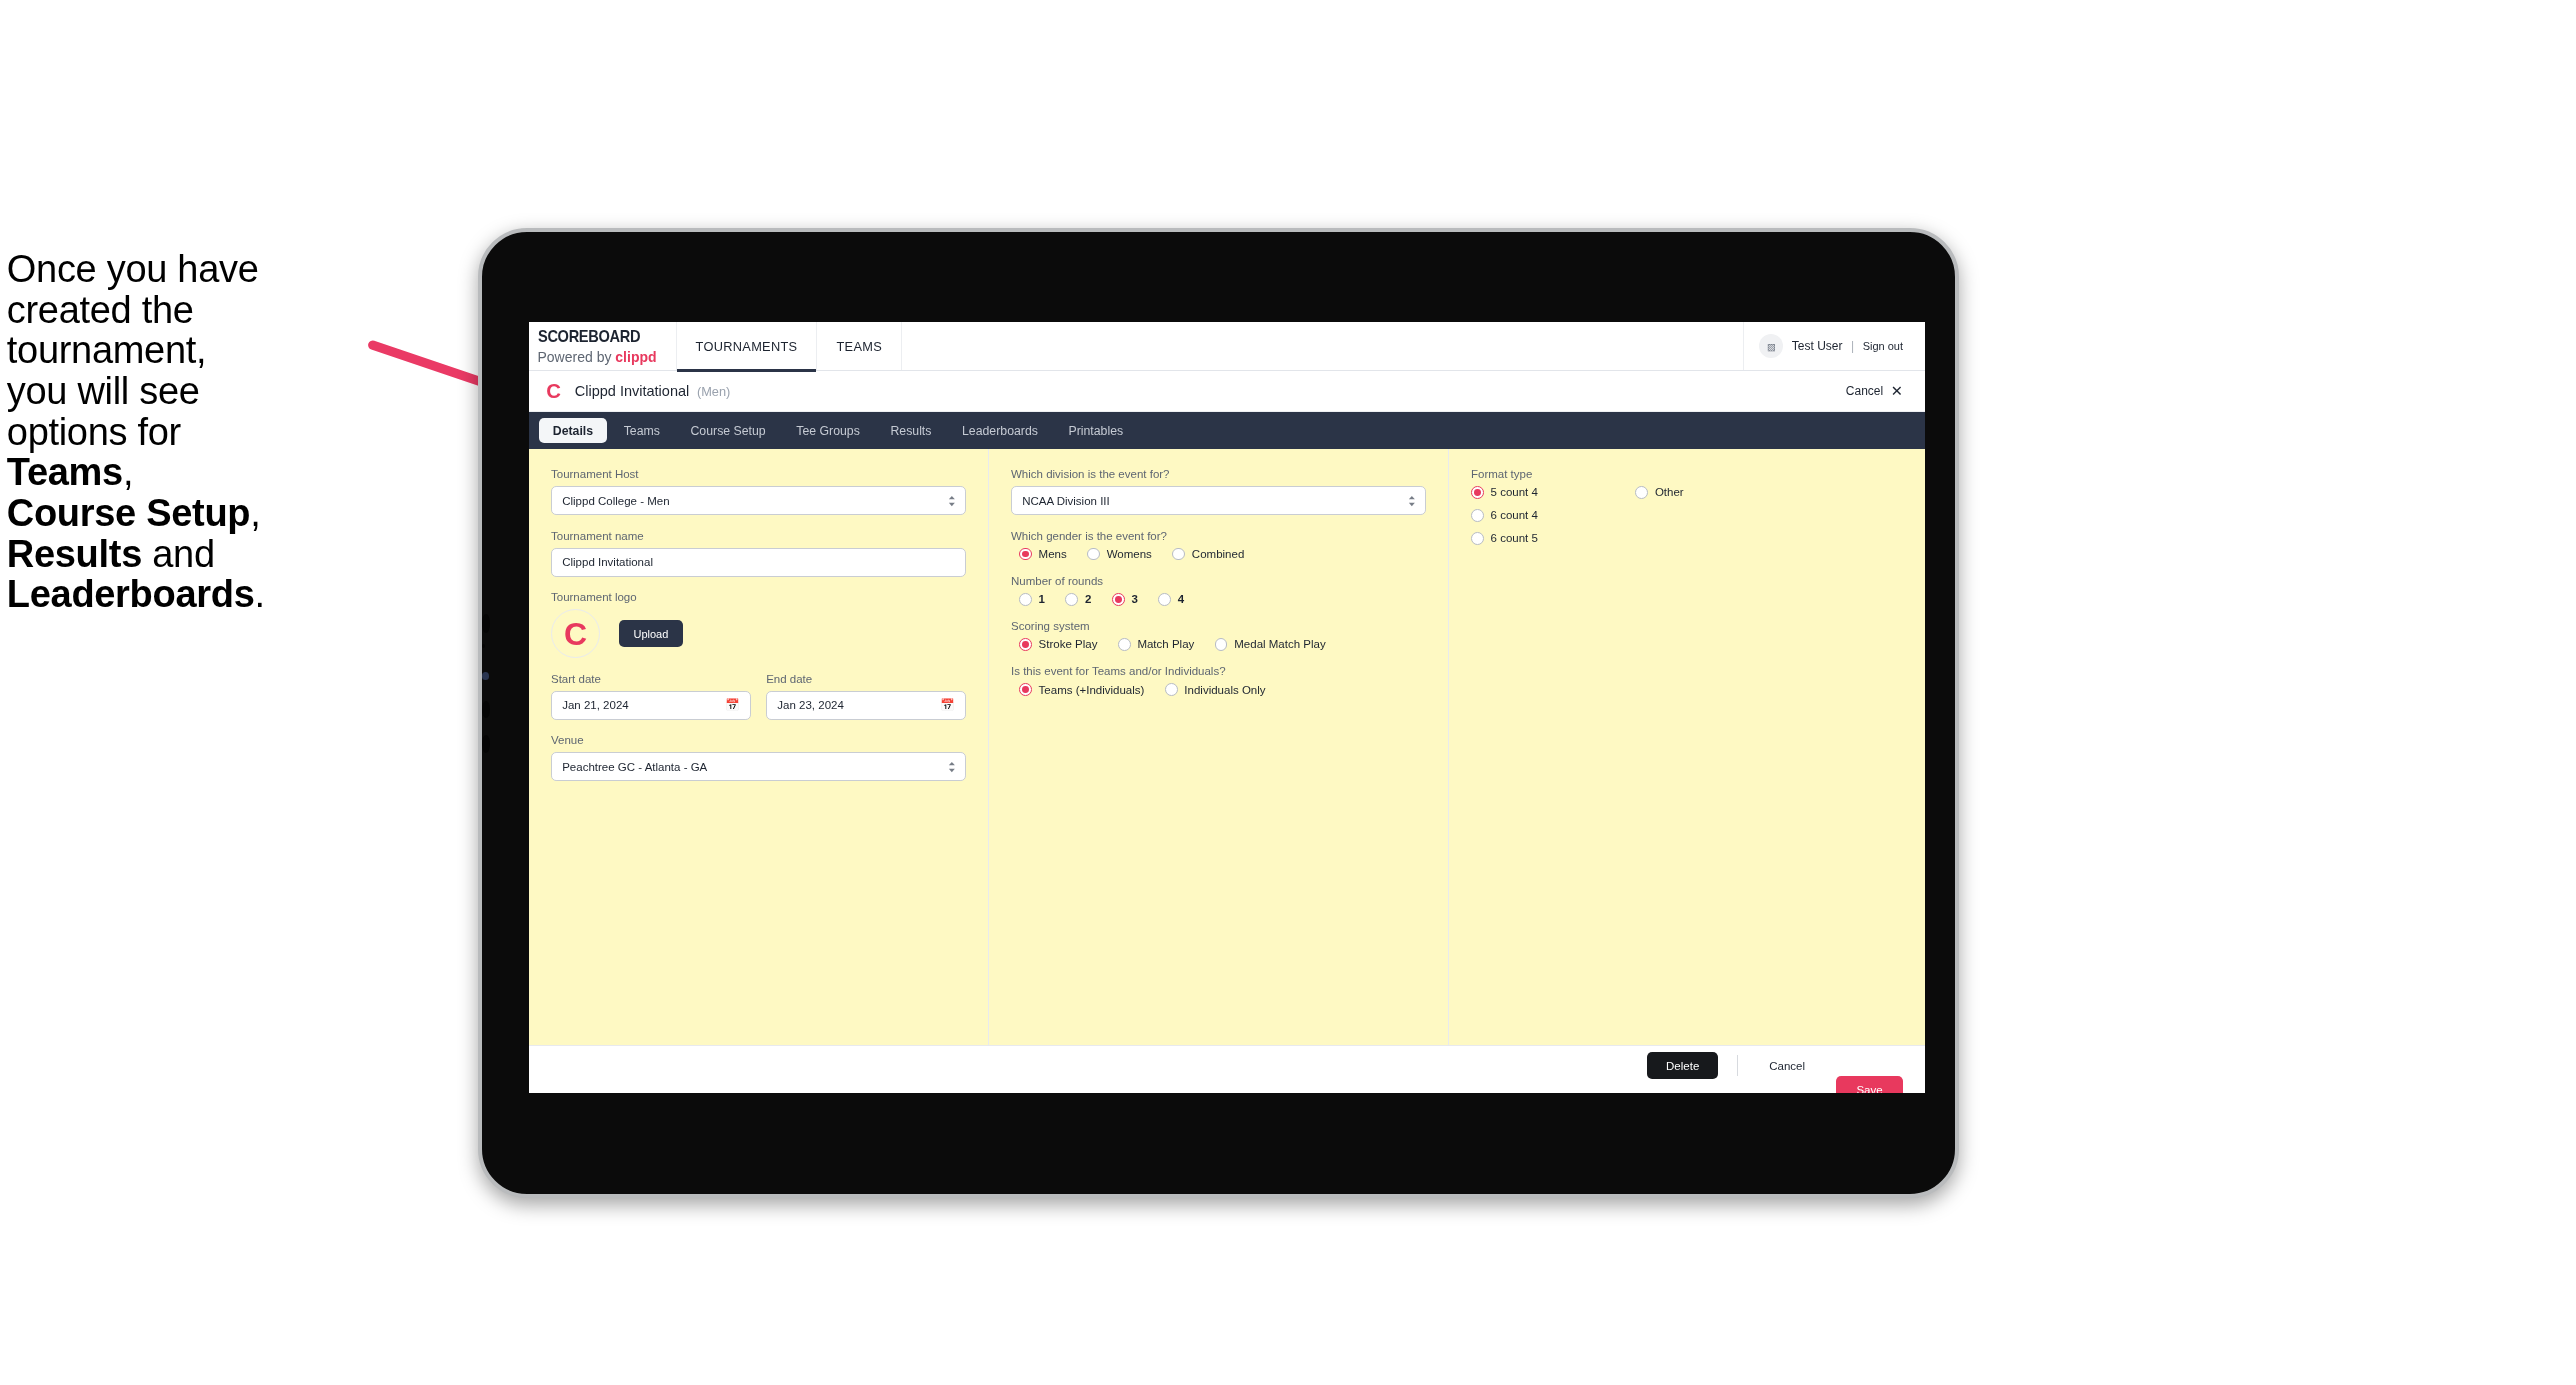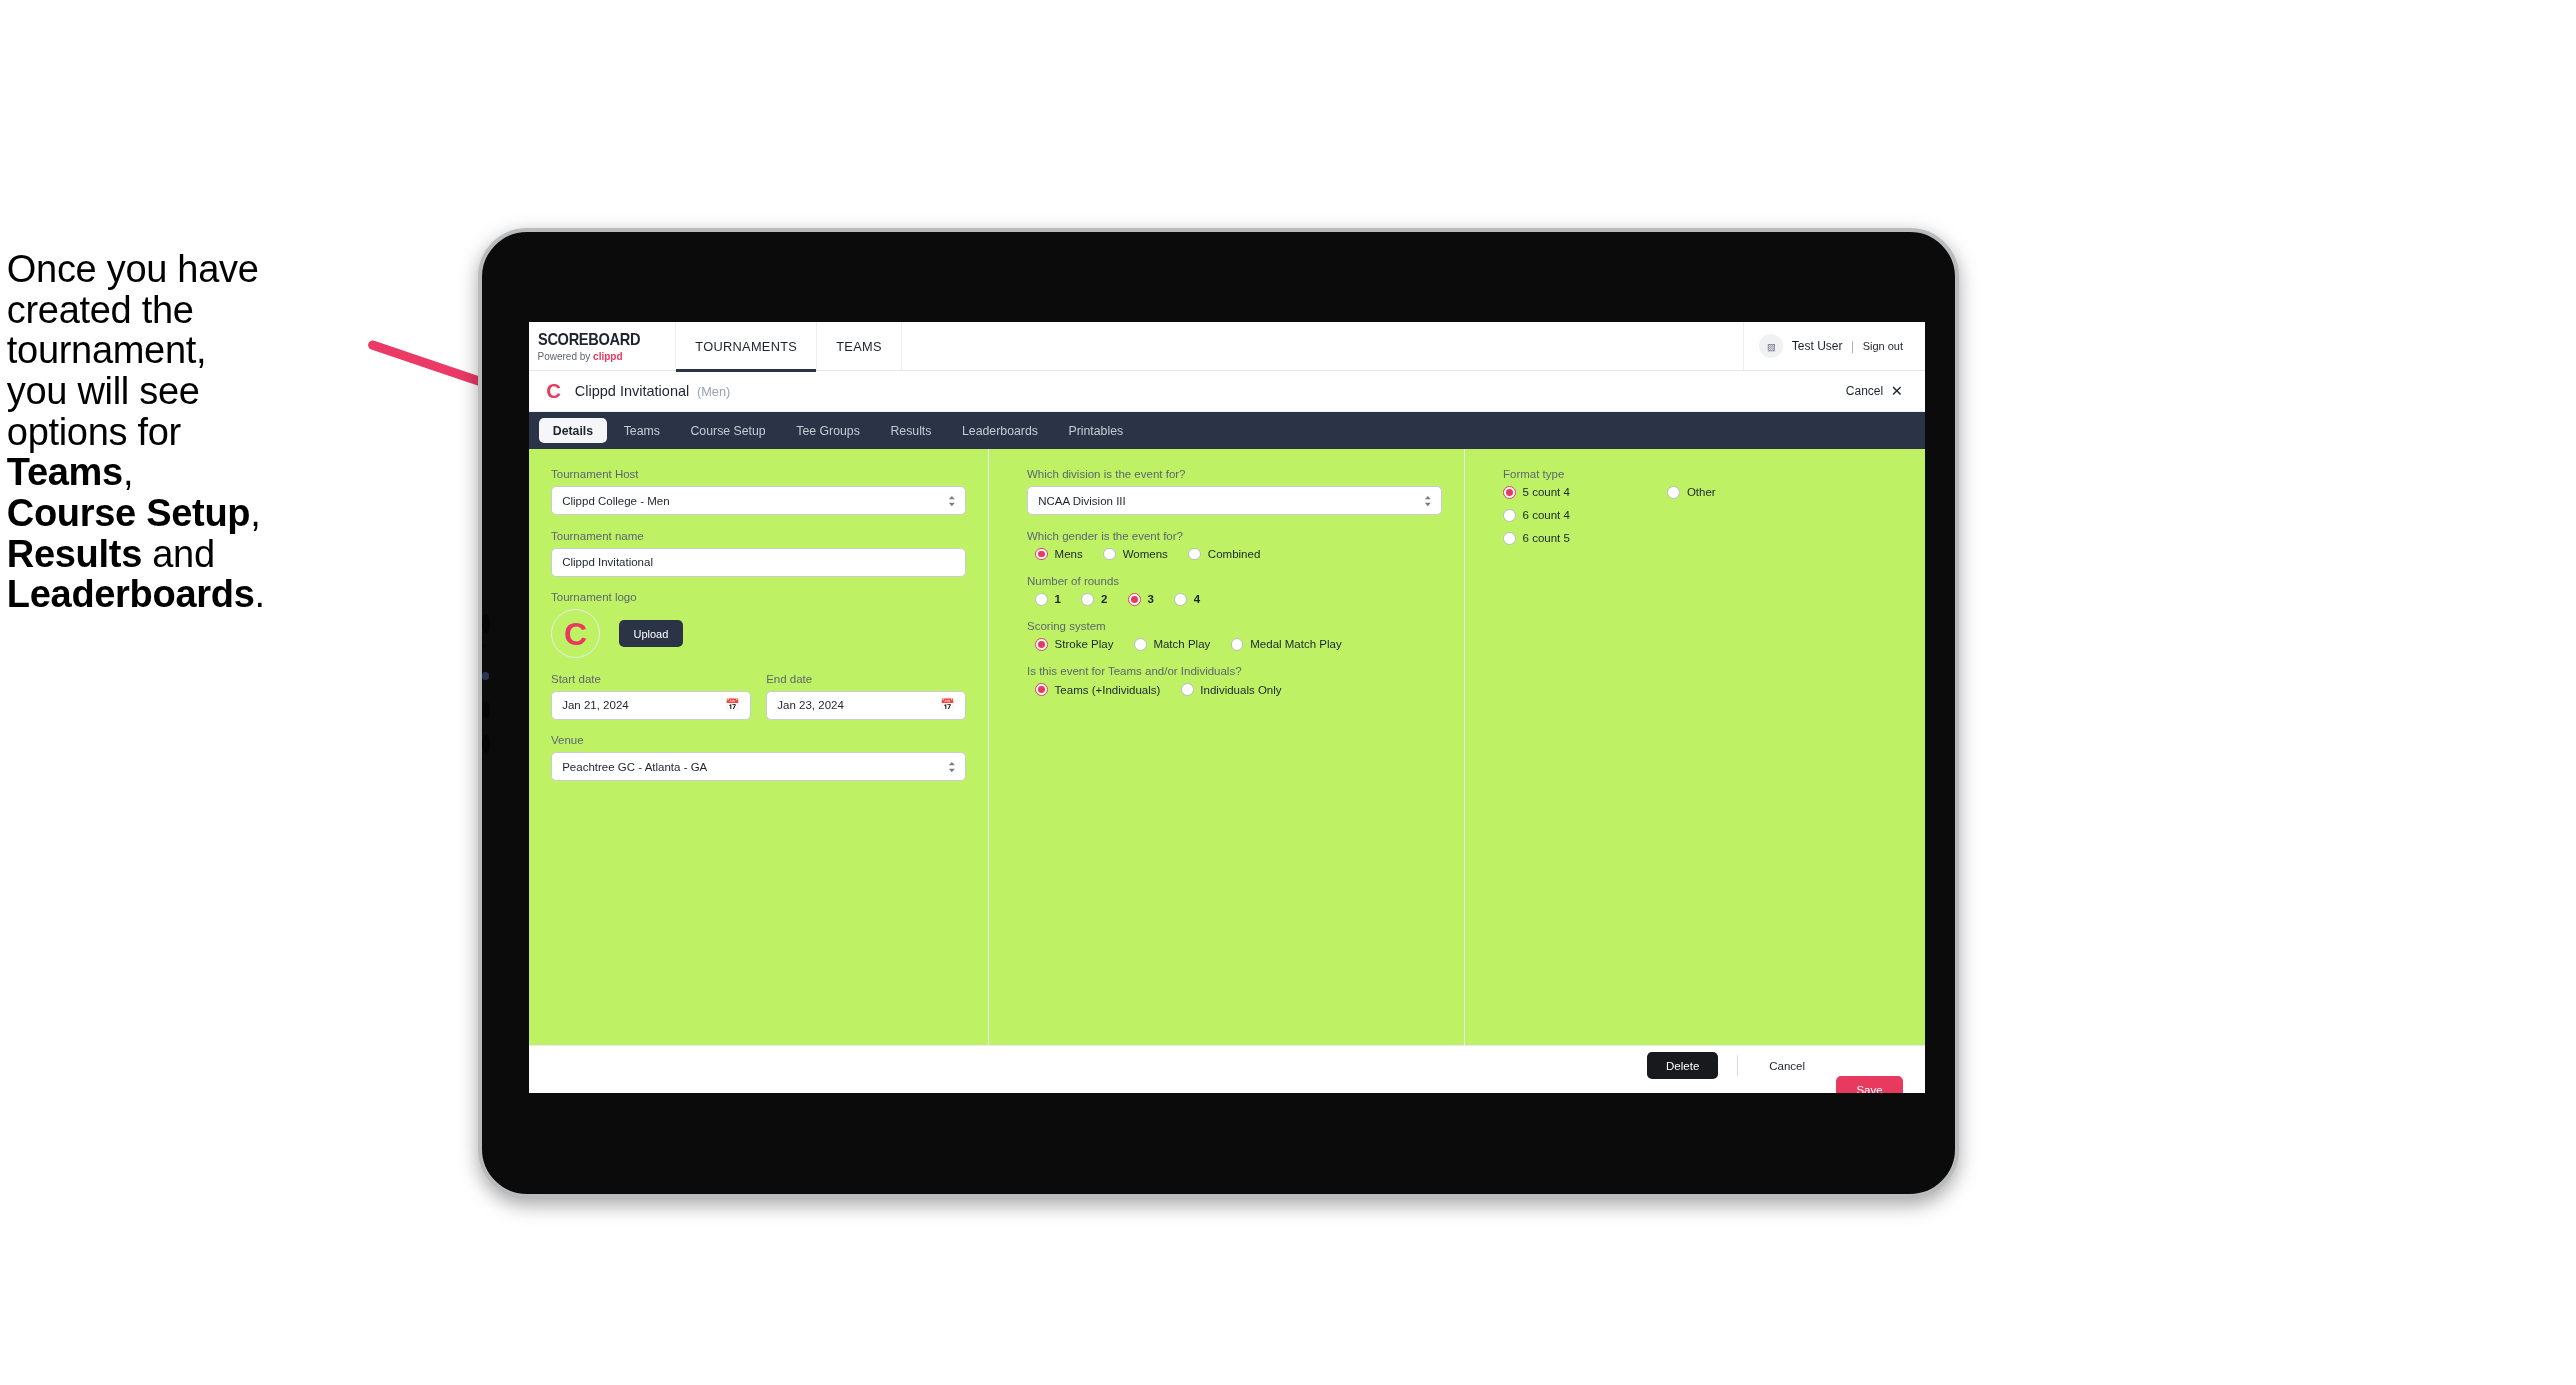--- a/index.html
+++ b/index.html
@@ -51,21 +51,21 @@
   .brand {
     display:flex; flex-direction:column; justify-content:center;
     padding: 0 19px 0 8.5px; min-width: 119px;
     border-right: 0.9px solid #eceef1;
   }
   .brand .bname {
     font-size: 17px; font-weight: 800; letter-spacing: -0.4px; color:#1d2430;
     font-family: "Liberation Sans Narrow","Liberation Sans", sans-serif;
     transform: scaleX(0.86); transform-origin: left center;
   }
-  .brand .btag { font-size: 10px; color:#5e6672; margin-top:1.7px; }
+  .brand .btag { font-size: 14px; color:#5e6672; margin-top:1.7px; }
   .brand .btag b { color:#e8395e; font-weight:700; }
 
   .navtab {
     display:flex; align-items:center; padding: 0 19px;
     font-size: 12.8px; color:#1d2430; letter-spacing: 0.3px;
     border-right: 0.9px solid #eceef1; cursor:pointer;
     position: relative;
   }
   .navtab.active::after {
     content:''; position:absolute; left:0; right:0; bottom:-1.7px; height:2.6px; background:#2b3447;
@@ -99,21 +99,21 @@
   .tabbar {
     height: 37px; background:#2b3447; display:flex; align-items:center; padding-left: 10.2px; gap: 3.4px;
   }
   .stab {
     font-size: 12.3px; color:#c5cad3; padding: 0 13.6px; height:25.5px;
     display:flex; align-items:center; border-radius:5.1px; cursor:pointer;
   }
   .stab.active { background:#f4f6f8; color:#1d2430; font-weight:600; }
 
   
-  .body { display:flex; height: 596px; background:#bef264;gap:16px; }
+  .body { display:flex; height: 596px; background:#fef9c3; }
   .col { padding: 19px 22px 0 22px; }
   .col1 { width: 460px; border-right: 0.9px solid #e8eaee; }
   .col2 { width: 460px; border-right: 0.9px solid #e8eaee; }
   .col3 { flex:1; }
 
   .flabel { font-size: 11.5px; color:#5e6672; margin-bottom: 6px; }
   .fgroup { margin-bottom: 14.5px; }
 
   .finput {
     height: 29px; border: 0.9px solid #c9cdd3; border-radius: 5.1px;

